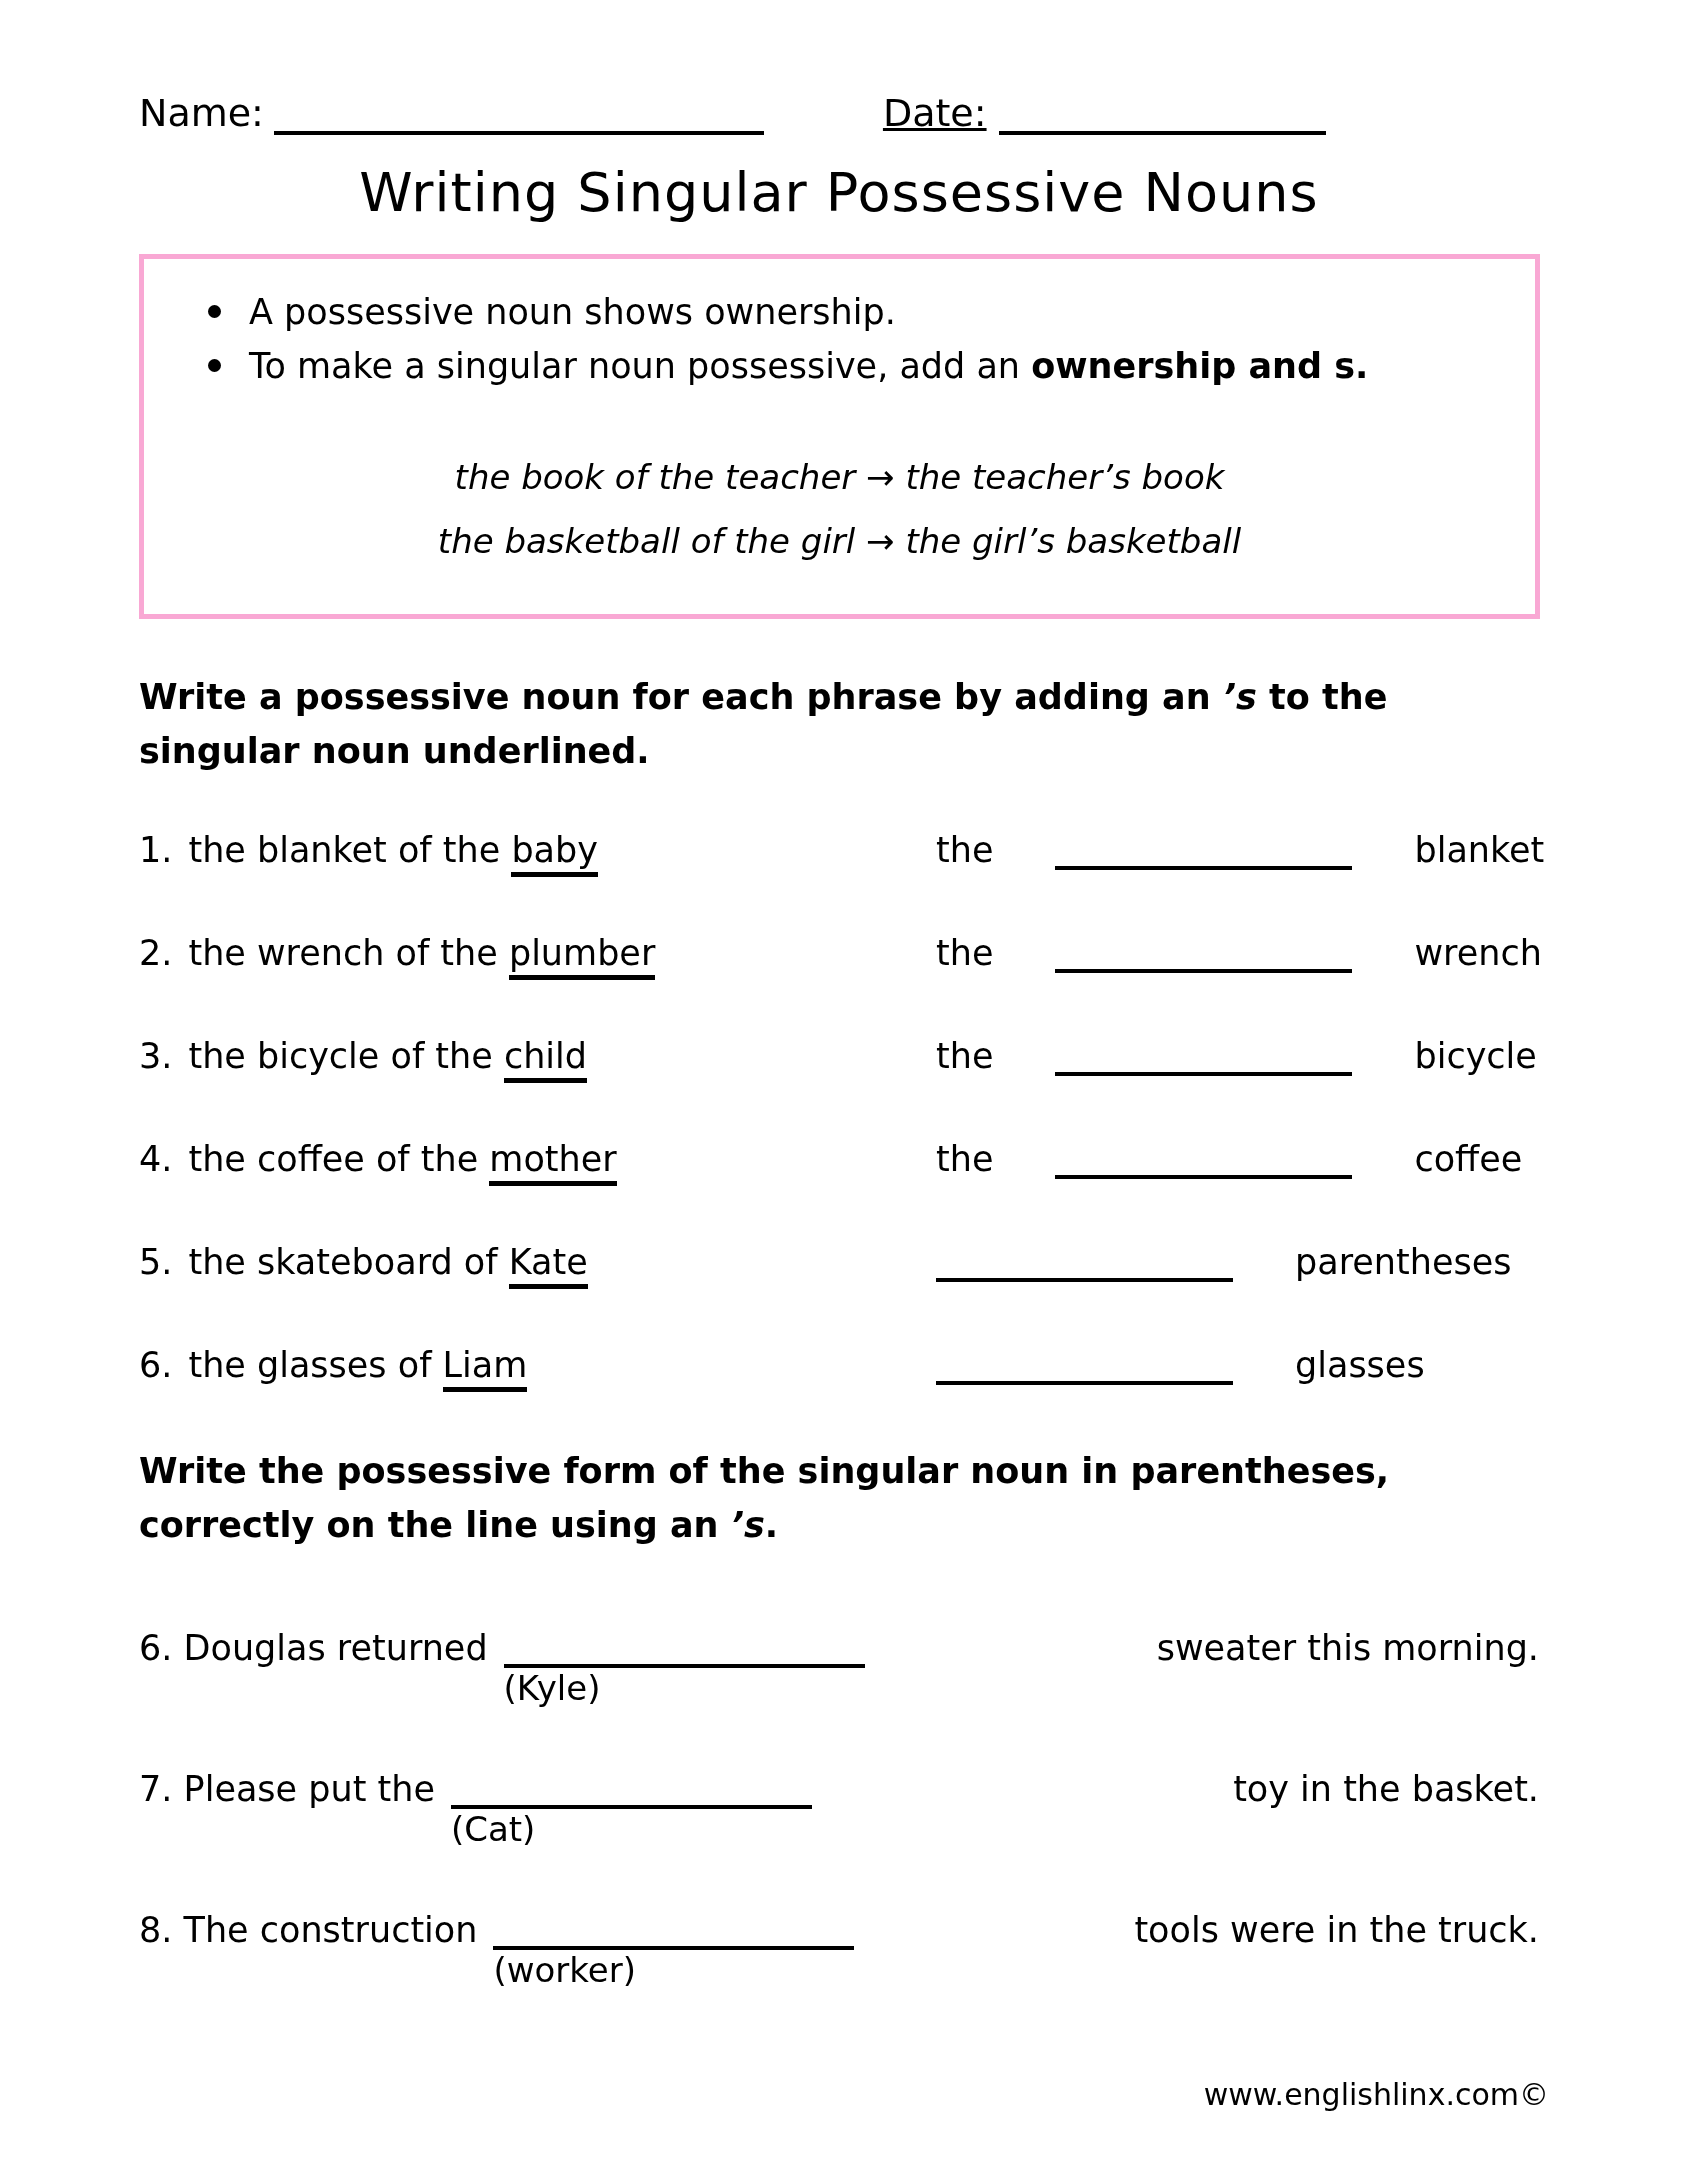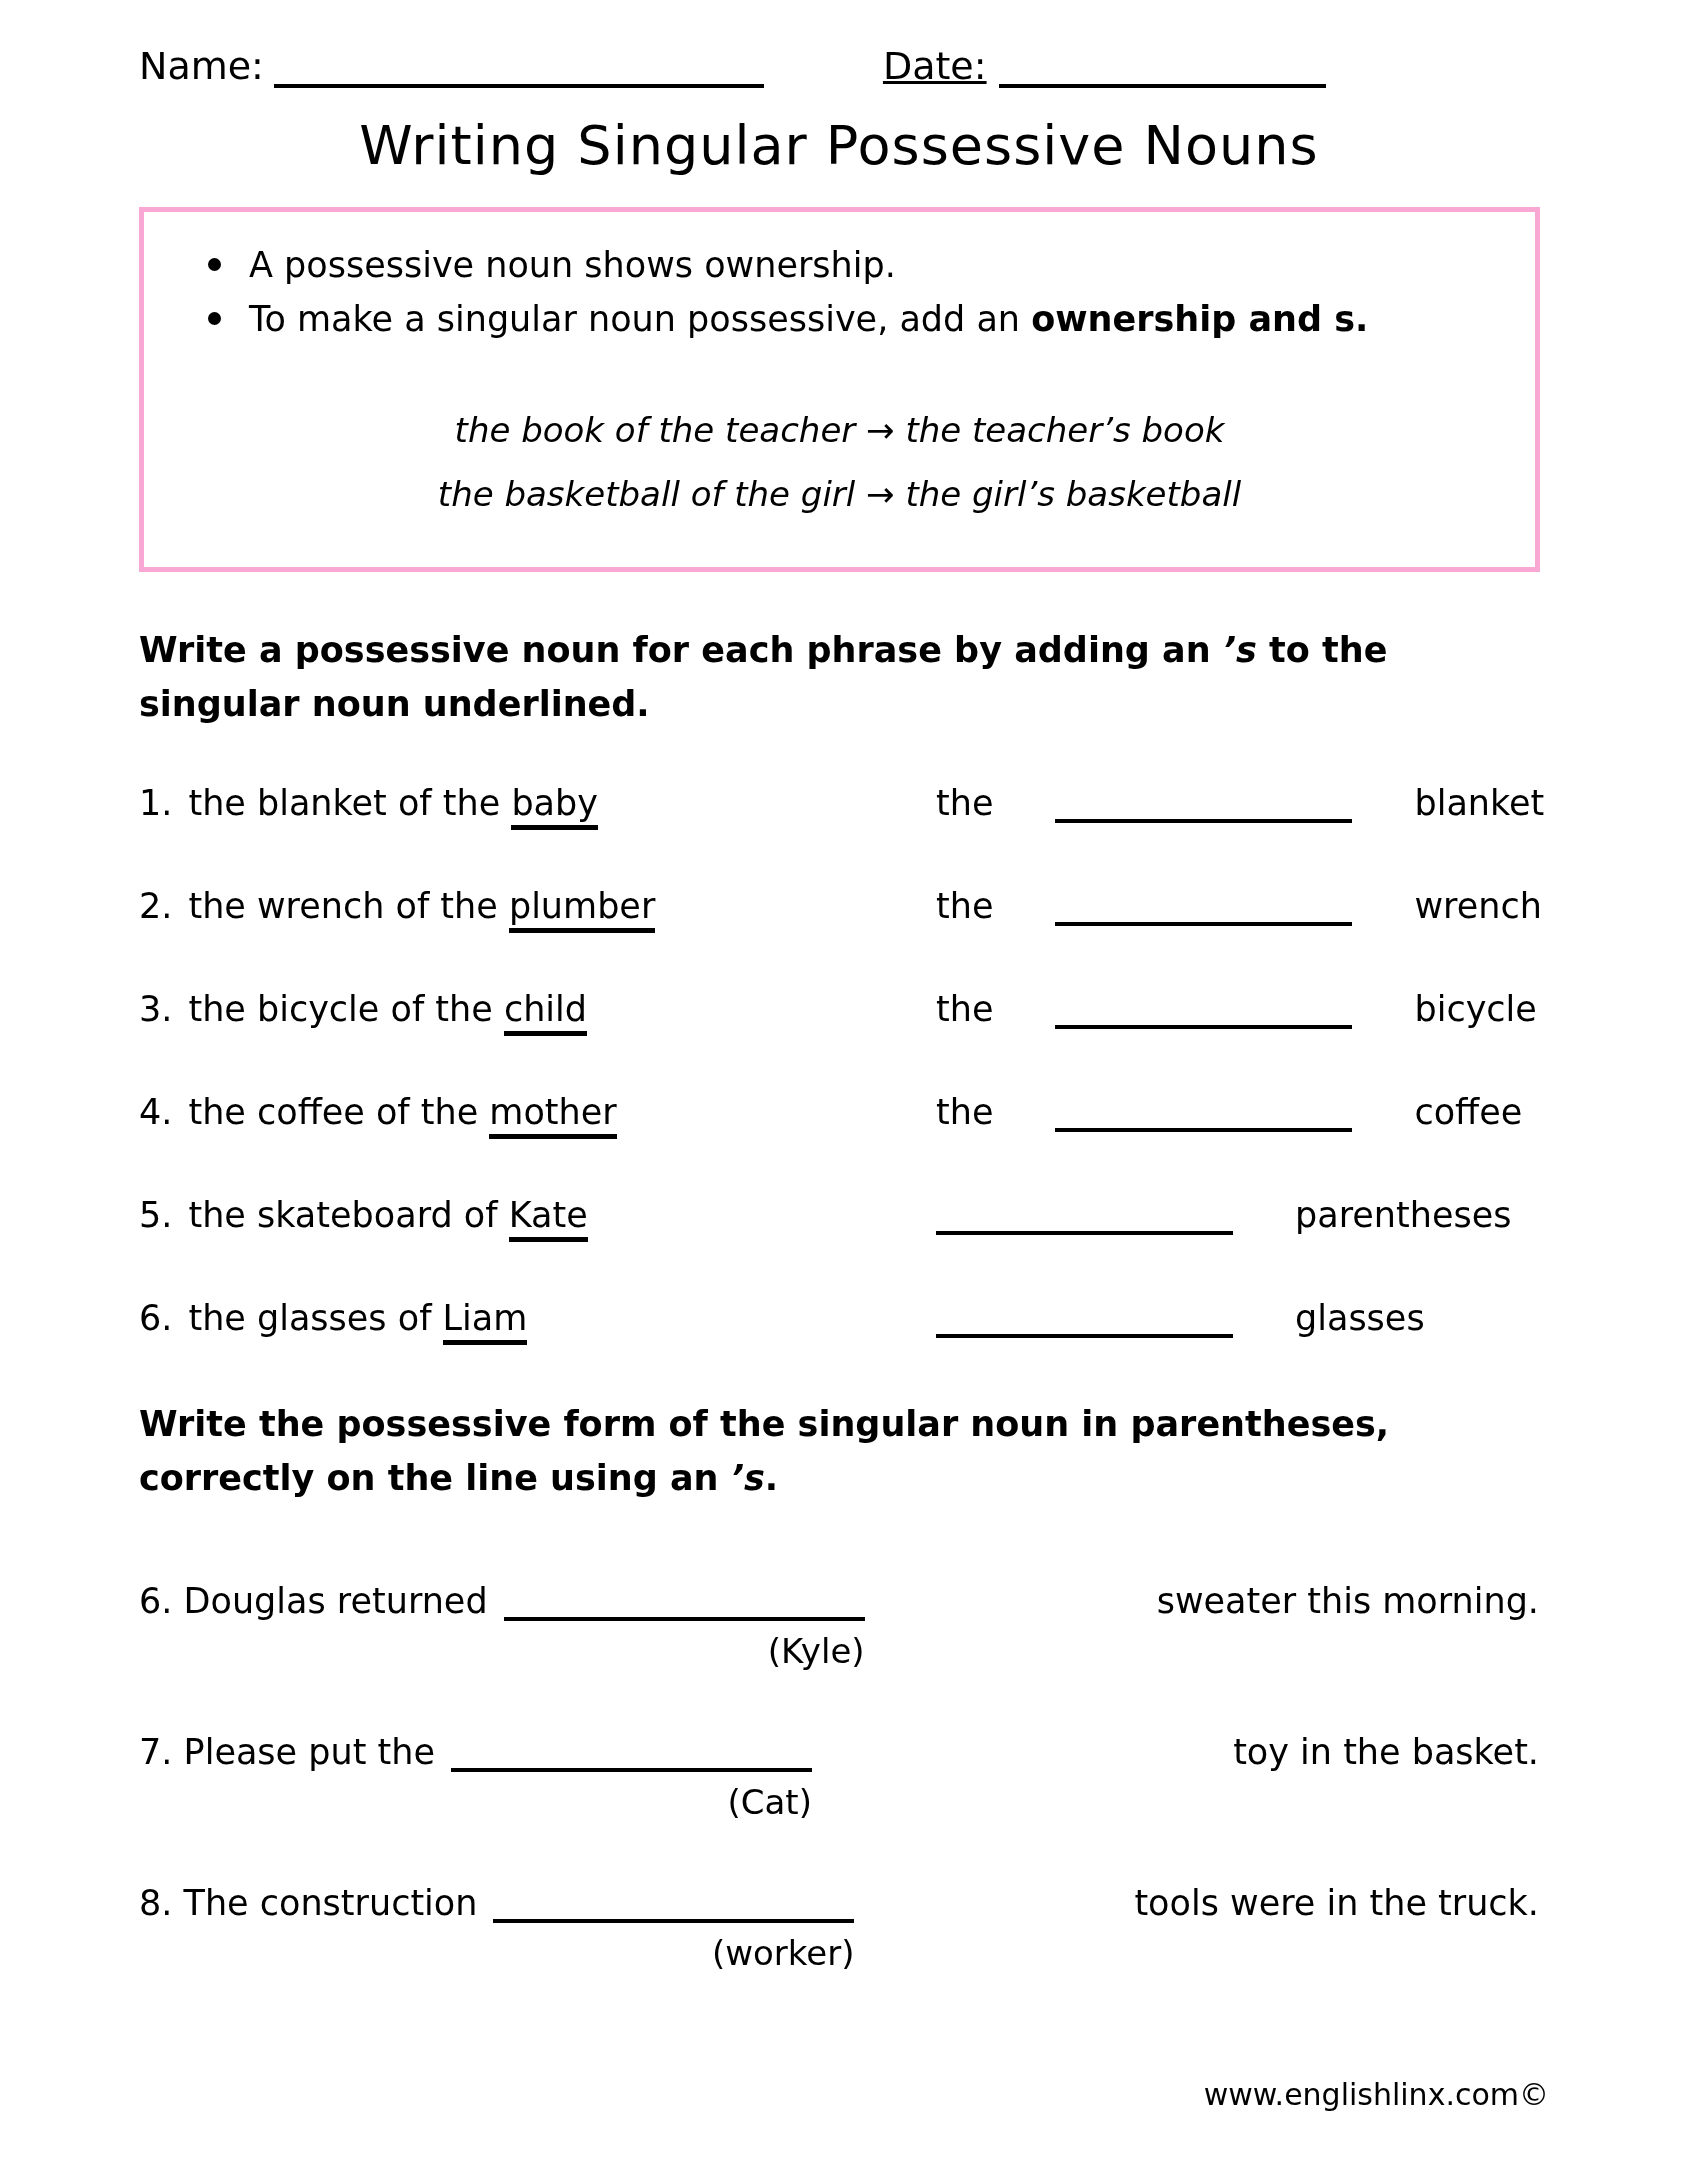--- a/index.html
+++ b/index.html
@@ -4,21 +4,21 @@
 <style>
   html, body { margin: 0; padding: 0; background: #fff; }
   .page {
     position: relative;
     width: 1683px;
     height: 2178px;
     box-sizing: border-box;
     background: #ffffff;
     color: #000000;
     font-family: "DejaVu Sans", sans-serif;
-    padding: 44px 144px 0 139px;
+    padding: 91px 144px 0 139px;
     overflow: hidden;
   }
 
   
   .hdr-row { display: flex; align-items: flex-end; font-size: 38px; }
   .hdr-group { display: flex; align-items: flex-end; }
   .hdr-label { white-space: nowrap; }
   .line { display: inline-block; border-bottom: 4px solid #000; height: 40px; }
   .name-line { width: 490px; margin-left: 10px; }
   .date-group { margin-left: 119px; text-decoration: underline; }
@@ -73,21 +73,21 @@
   .s2-row {
     display: grid;
     grid-template-columns: max-content max-content 1fr;
     font-size: 35px;
     margin-bottom: 55px;
     align-items: end;
   }
   .s2-pre { white-space: nowrap; padding-right: 16px; }
   .s2-blank { width: 361px; height: 42px; border-bottom: 4px solid #000; }
   .s2-post { white-space: nowrap; padding-left: 16px; text-align: right; }
-  .s2-paren { grid-column: 2; text-align: right; font-size: 34px; margin-top: 10px; }
+  .s2-paren { grid-column: 2; text-align: left; font-size: 34px; }
 
   .footer {
     position: absolute;
     right: 134px;
     top: 2077px;
     font-size: 30px;
   }
 </style>
 </head>
 <body>

